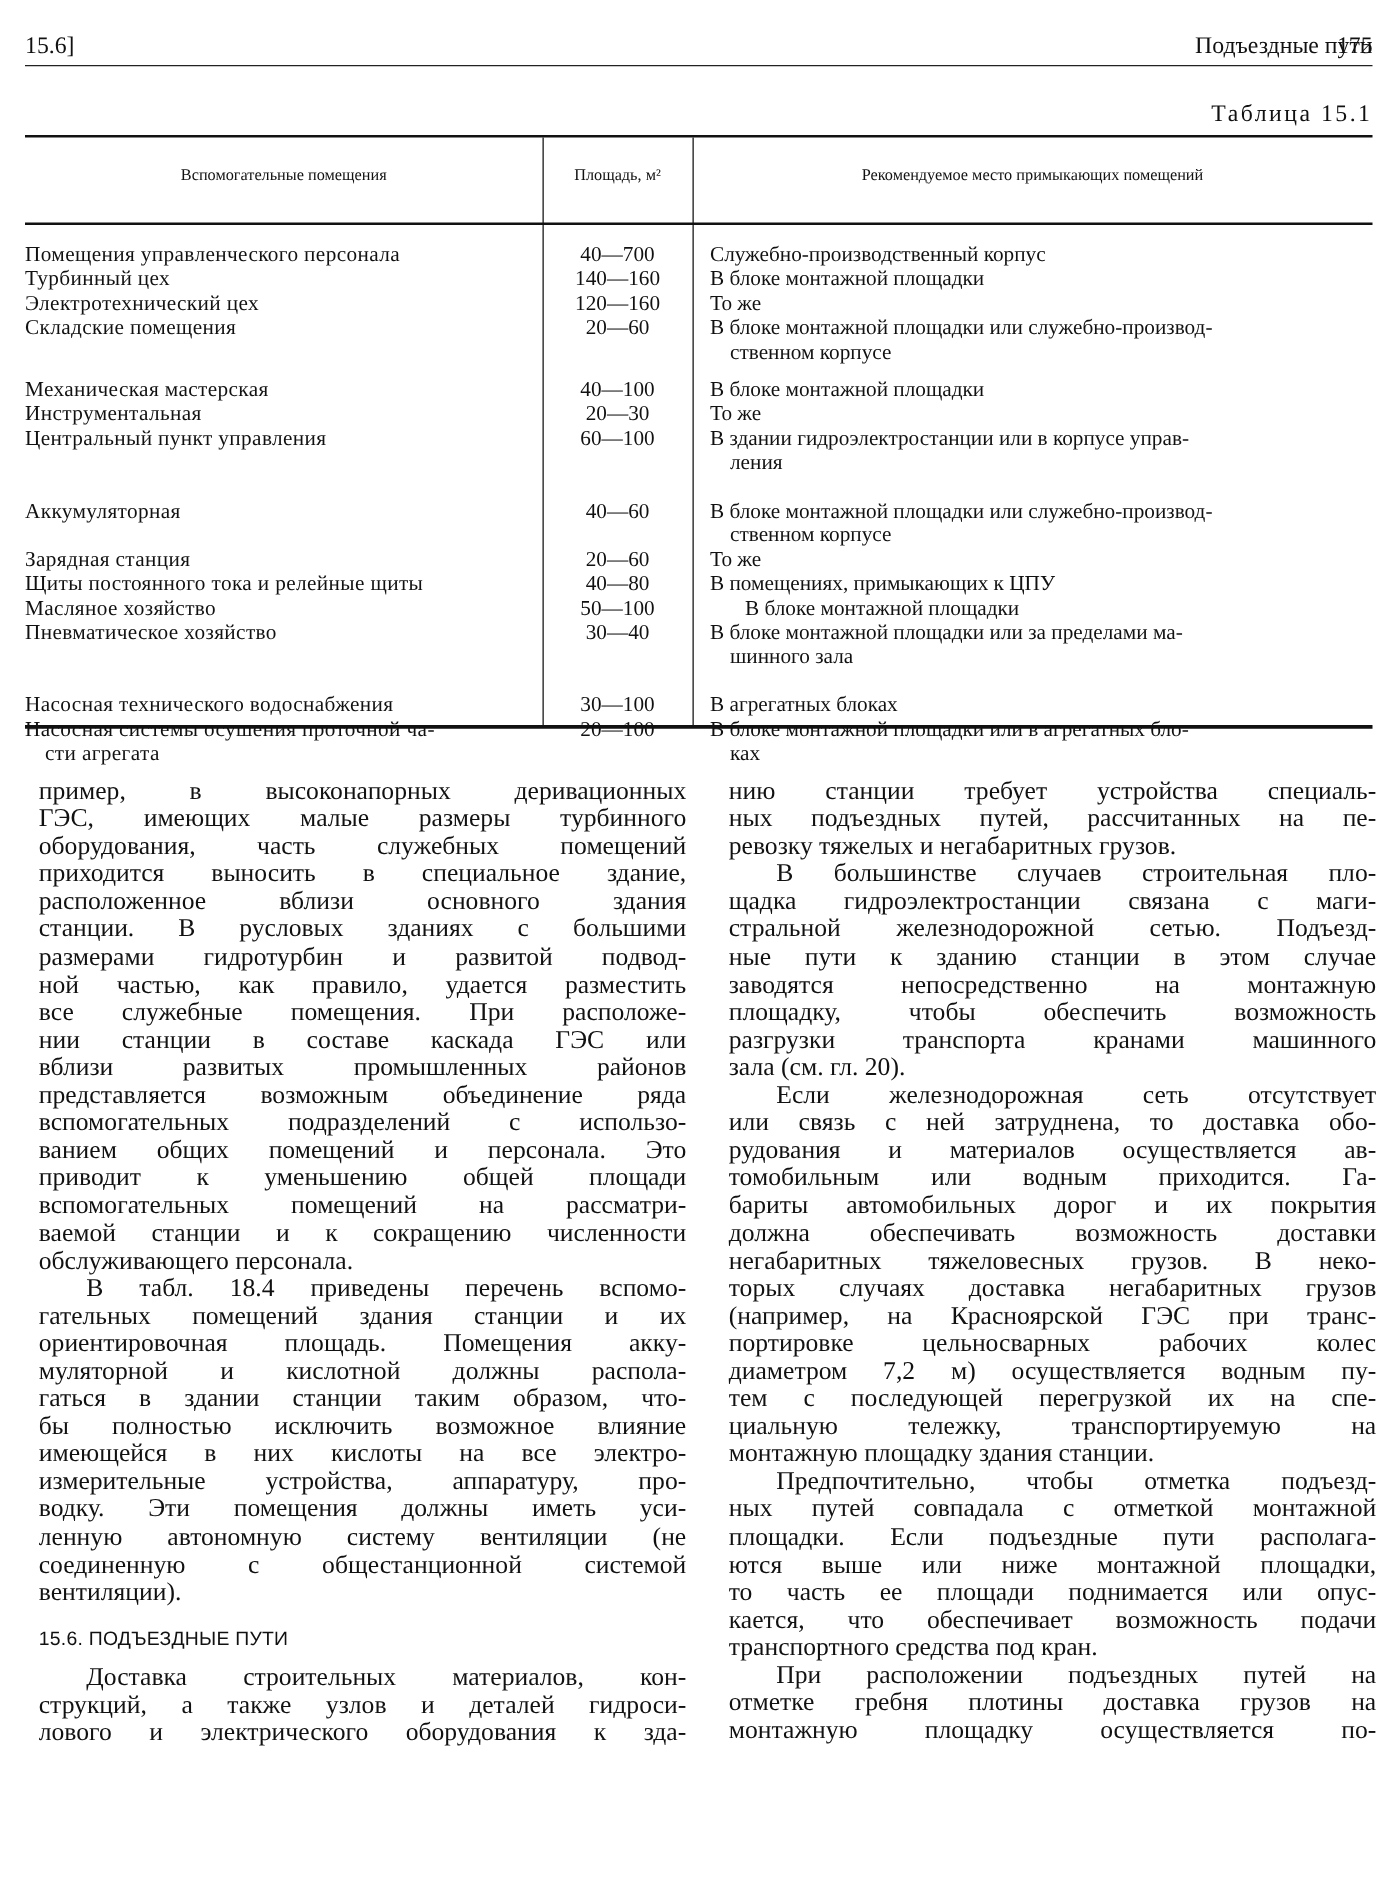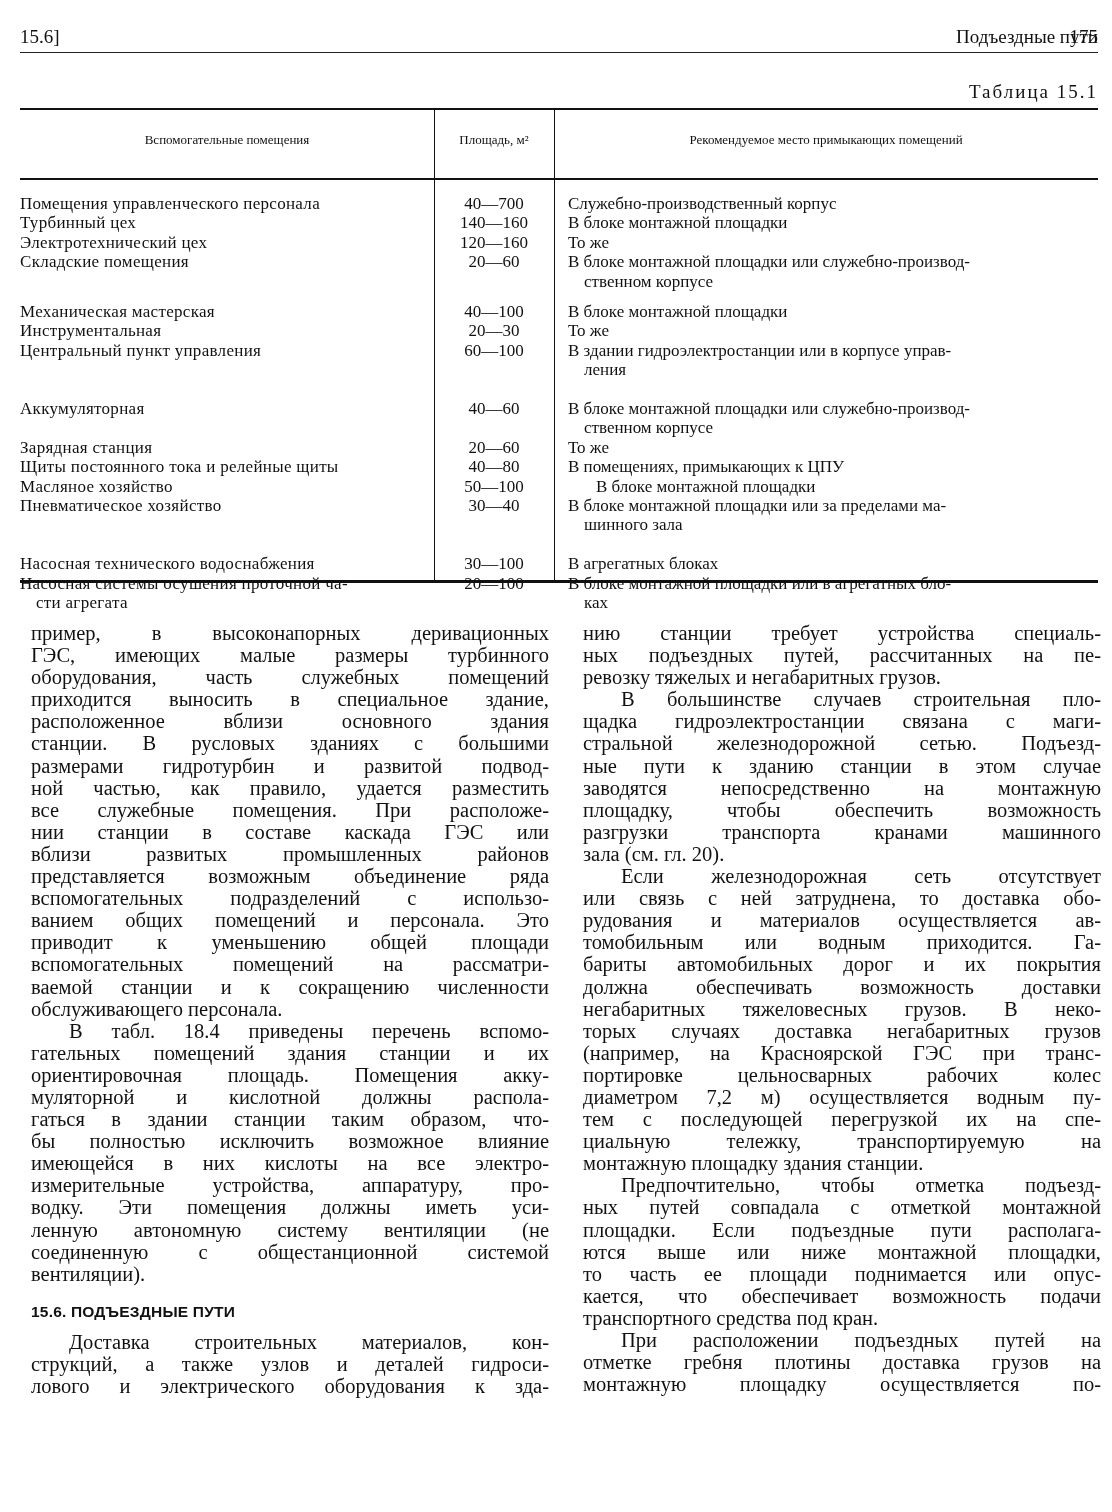--- a/index.html
+++ b/index.html
@@ -24,21 +24,21 @@
   .trow { display: flex; }
   .cell-name { width: 414px; padding-right: 10px; box-sizing: border-box; letter-spacing: 0.3px; }
   .cell-area { width: 120px; text-align: center; }
   .cell-place { width: 544px; padding-left: 14px; box-sizing: border-box; text-align: justify; text-align-last: left; }
   .cont { padding-left: 16px; }
   .indent-odd { padding-left: 28px; }
   .columns { position: absolute; top: 622px; left: 31px; width: 1070px; display: flex; justify-content: space-between; }
   .col { width: 518px; font-size: 20.5px; line-height: 22.1px; text-align: justify; }
   .col p { margin: 0; text-indent: 0; }
   .col .line { display: block; text-align: justify; text-align-last: justify; white-space: nowrap; }
-  .section-heading { margin: 16px 0 8px 0; font-family: "Liberation Sans", "DejaVu Sans", sans-serif; font-weight: bold; font-size: 15.5px; letter-spacing: 0.2px; }
+  .section-heading { margin: 16px 0 8px 0; font-family: "Liberation Sans", "DejaVu Sans", sans-serif; font-weight: normal; font-size: 15.5px; letter-spacing: 0.2px; }
 </style>
 </head>
 <body>
 
 <div class="running-head">
   <span class="rh-left">15.6]</span>
   <span class="rh-center">Подъездные пути</span>
   <span class="rh-right">175</span>
 </div>
 

